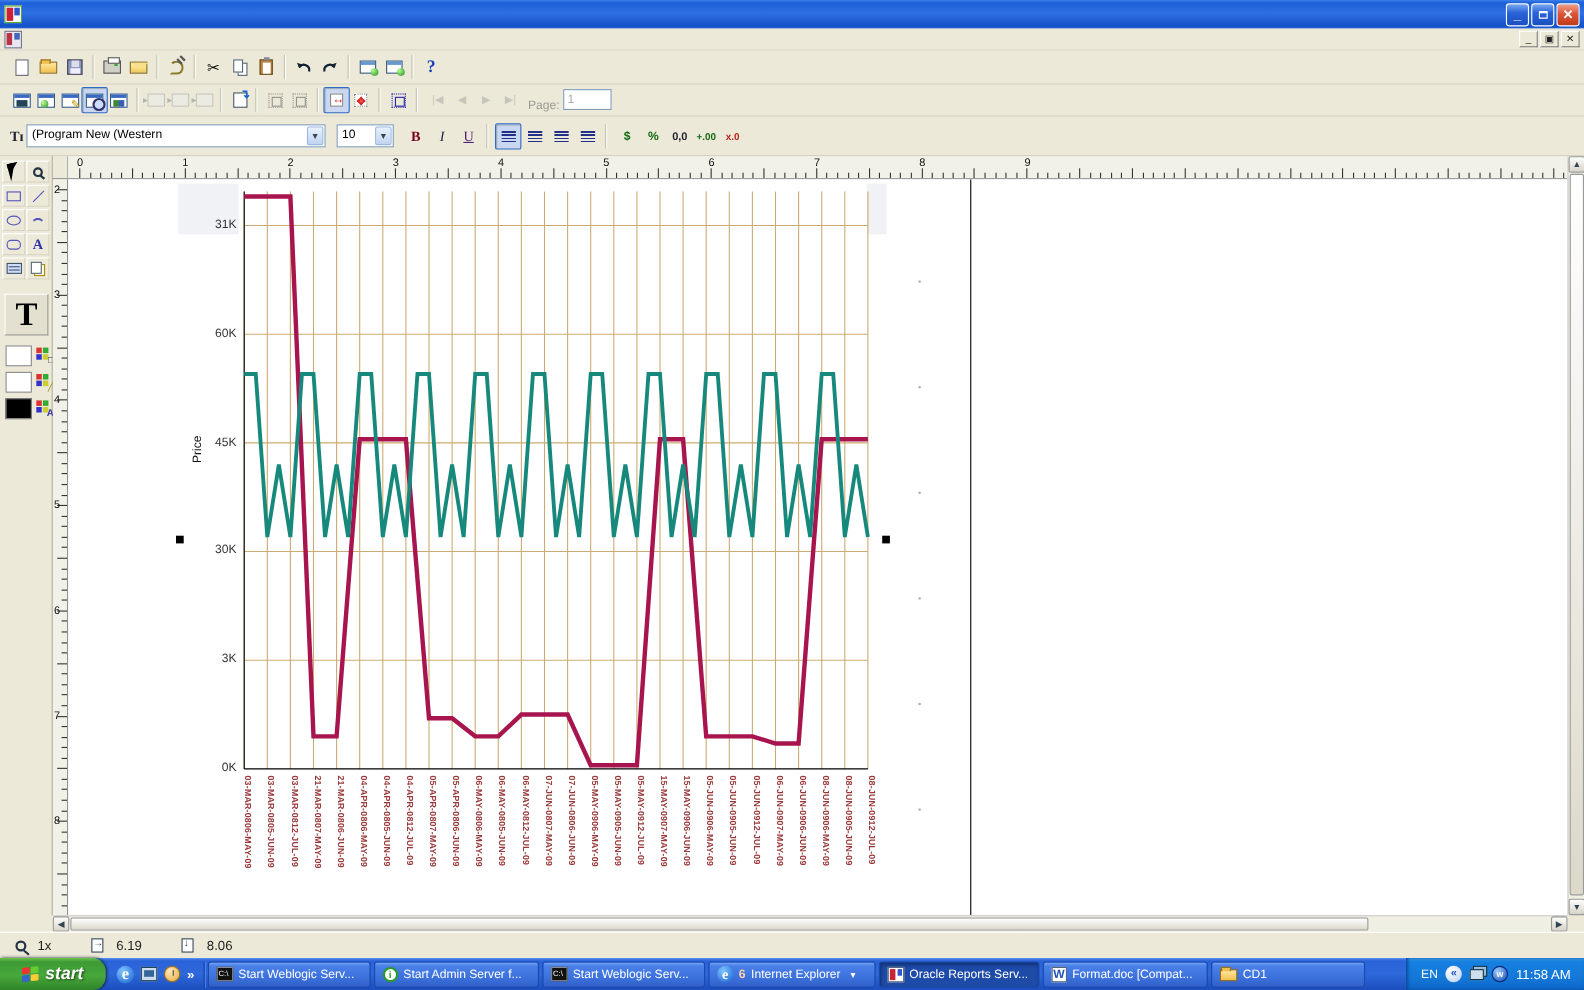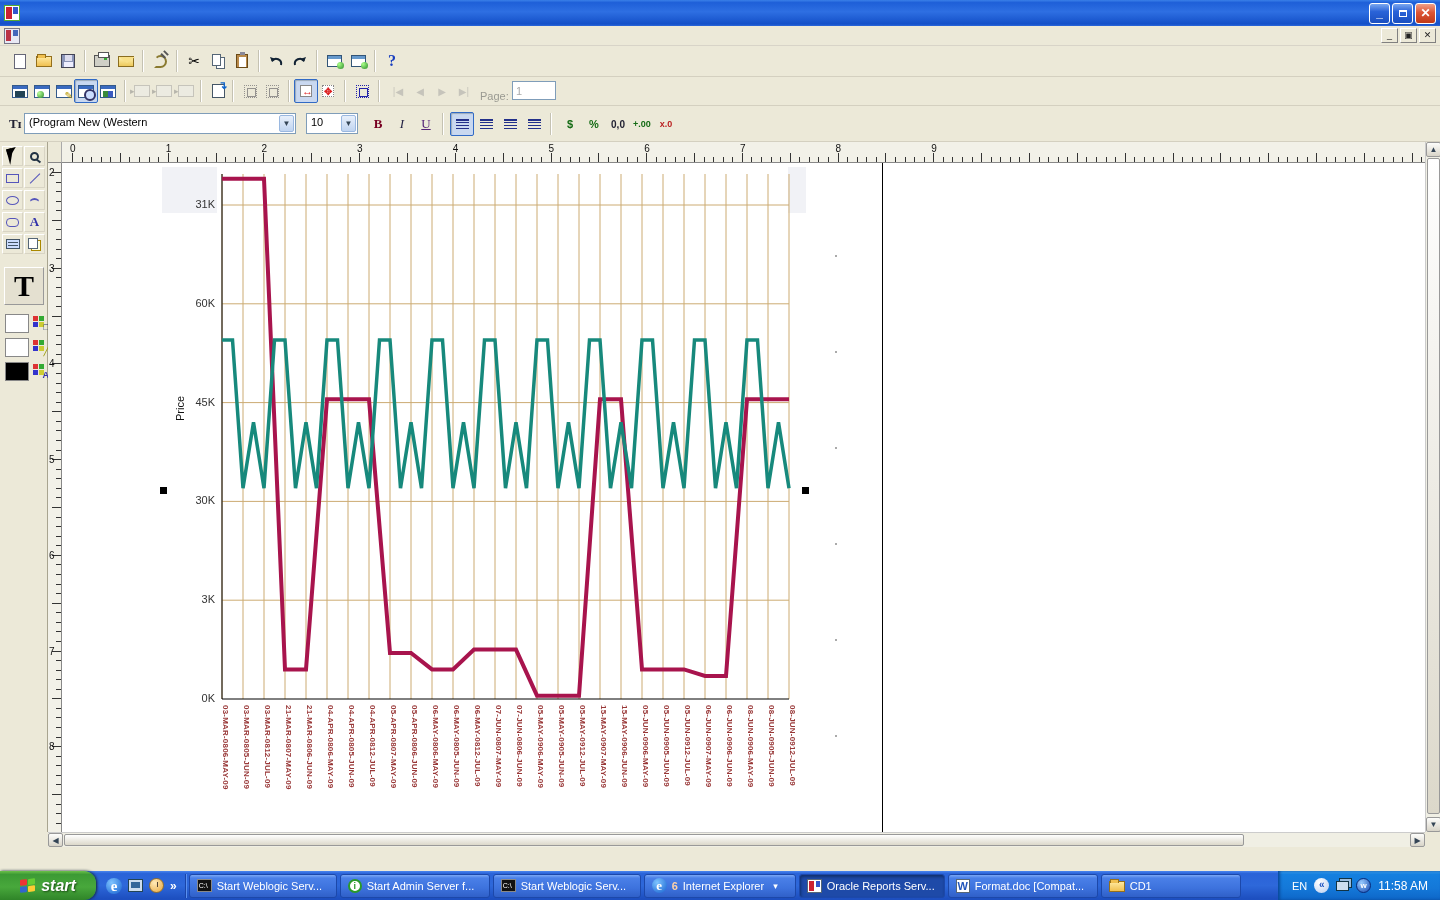--- a/index.html
+++ b/index.html
@@ -787,20 +787,28 @@
     <span class="sbtn" style="left:0;top:0;width:15px;height:15px;line-height:14px">▲</span>
     <span class="thumb" style="left:1px;top:16px;width:13px;height:656px"></span>
     <span class="sbtn" style="left:0;bottom:0;width:15px;height:15px;line-height:14px">▼</span>
   </div>
   <div class="hscroll">
     <span class="sbtn" style="left:0;top:0;width:15px;height:14px;line-height:13px">◀</span>
     <span class="thumb" style="left:16px;top:1px;width:1180px;height:12px"></span>
     <span class="sbtn" style="right:0;top:0;width:15px;height:14px;line-height:13px">▶</span>
   </div>
 
+  <div class="statusbar">
+    <span class="smag"></span>
+    <span>1x</span>
+    <span class="sdoc"></span>
+    <span>6.19</span>
+    <span class="sdoc flag"></span>
+    <span>8.06</span>
+  </div>
 
   <div class="taskbar">
     <div class="startbtn">
       <span class="winflag">
           <i class="f1"></i>
           <i class="f2"></i>
           <i class="f3"></i>
           <i class="f4"></i>
         </span>
       <span>start</span>

